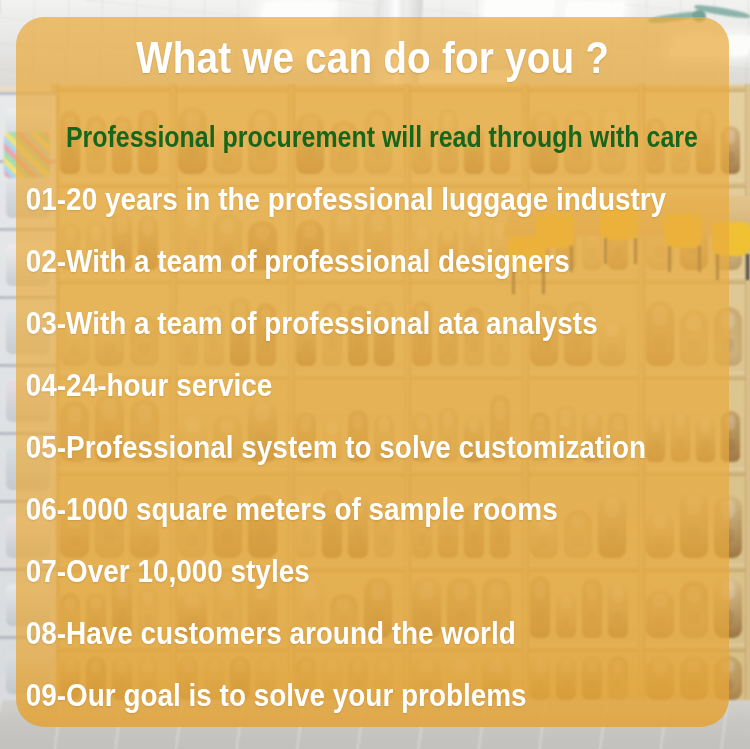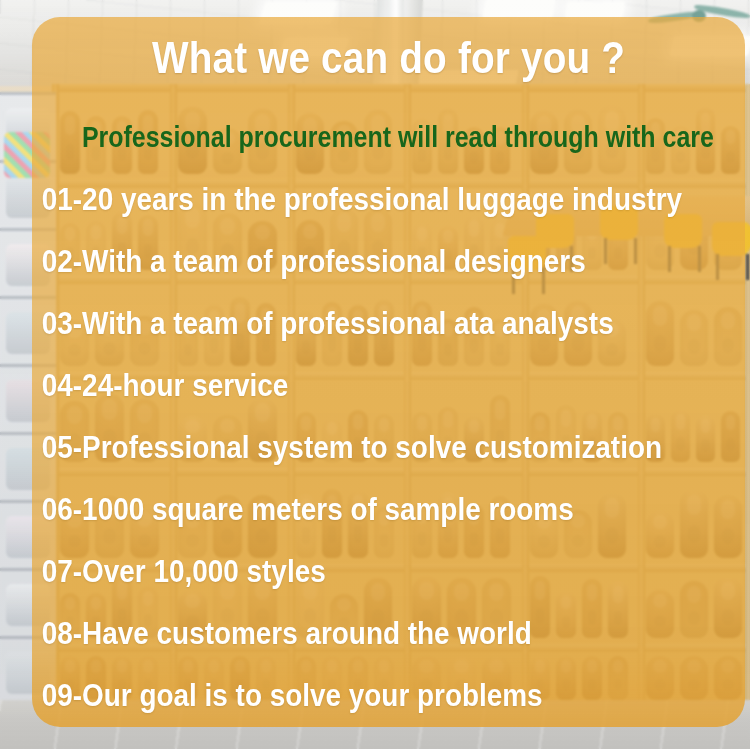--- a/index.html
+++ b/index.html
@@ -104,21 +104,21 @@
 
   
   .photo-soft{
     position:absolute;inset:0;
     backdrop-filter:blur(1.2px);
     background:linear-gradient(180deg,rgba(255,255,255,.05),rgba(0,0,0,.03));
   }
 
   
   .overlay{
-    position:absolute;left:32px;top:17px;width:713px;height:710px;
+    position:absolute;left:16px;top:17px;width:713px;height:710px;
     border-radius:28px;
     background:linear-gradient(180deg,
        rgba(233,170,62,.72) 0%,
        rgba(233,172,64,.70) 45%,
        rgba(230,168,60,.74) 88%,
        rgba(226,163,56,.88) 100%);
     box-sizing:border-box;
     padding:0;
     overflow:hidden;
   }

